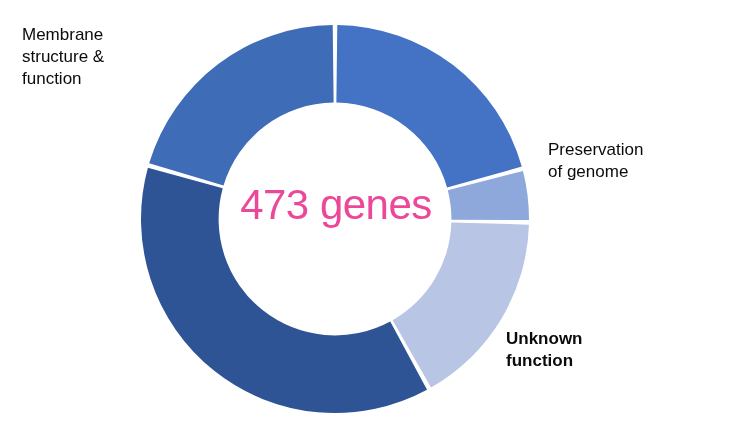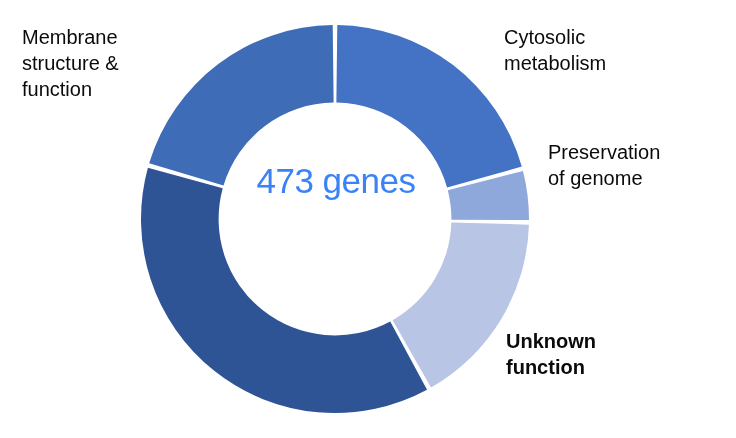--- a/index.html
+++ b/index.html
@@ -45,31 +45,31 @@
     pointer-events: none;
   }
   .center-title {
     font-size: 35px;
     font-style: italic;
     letter-spacing: -0.5px;
     color: #111111;
     display: block;
   }
   .center-sub {
-    font-size: 35px;
+    font-size: 42px;
     letter-spacing: -0.5px;
-    color: #3b82f6;
+    color: #ec4899;
     display: block;
-    margin-top: 0;
+    margin-top: 20px;
   }
 
   
   .slice-label {
     position: absolute;
-    font-size: 20px;
+    font-size: 17px;
     line-height: 1.30;
     color: #0b0b0b;
     white-space: pre-line;
   }
   .label-membrane {
     left: 22px;
     top: 24px;
     width: 180px;
     text-align: left;
   }
@@ -114,20 +114,18 @@
       </g>
   </svg>
 
   <div class="center-text">
     <span class="center-sub">473 genes</span>
   </div>
 
   <div class="slice-label label-membrane">Membrane
 structure &amp;
 function</div>
-  <div class="slice-label label-cytosolic">Cytosolic
-metabolism</div>
   <div class="slice-label label-preservation">Preservation
 of genome</div>
   <div class="slice-label label-unknown">Unknown
 function</div>
 
 </div>
 
 </body></html>

